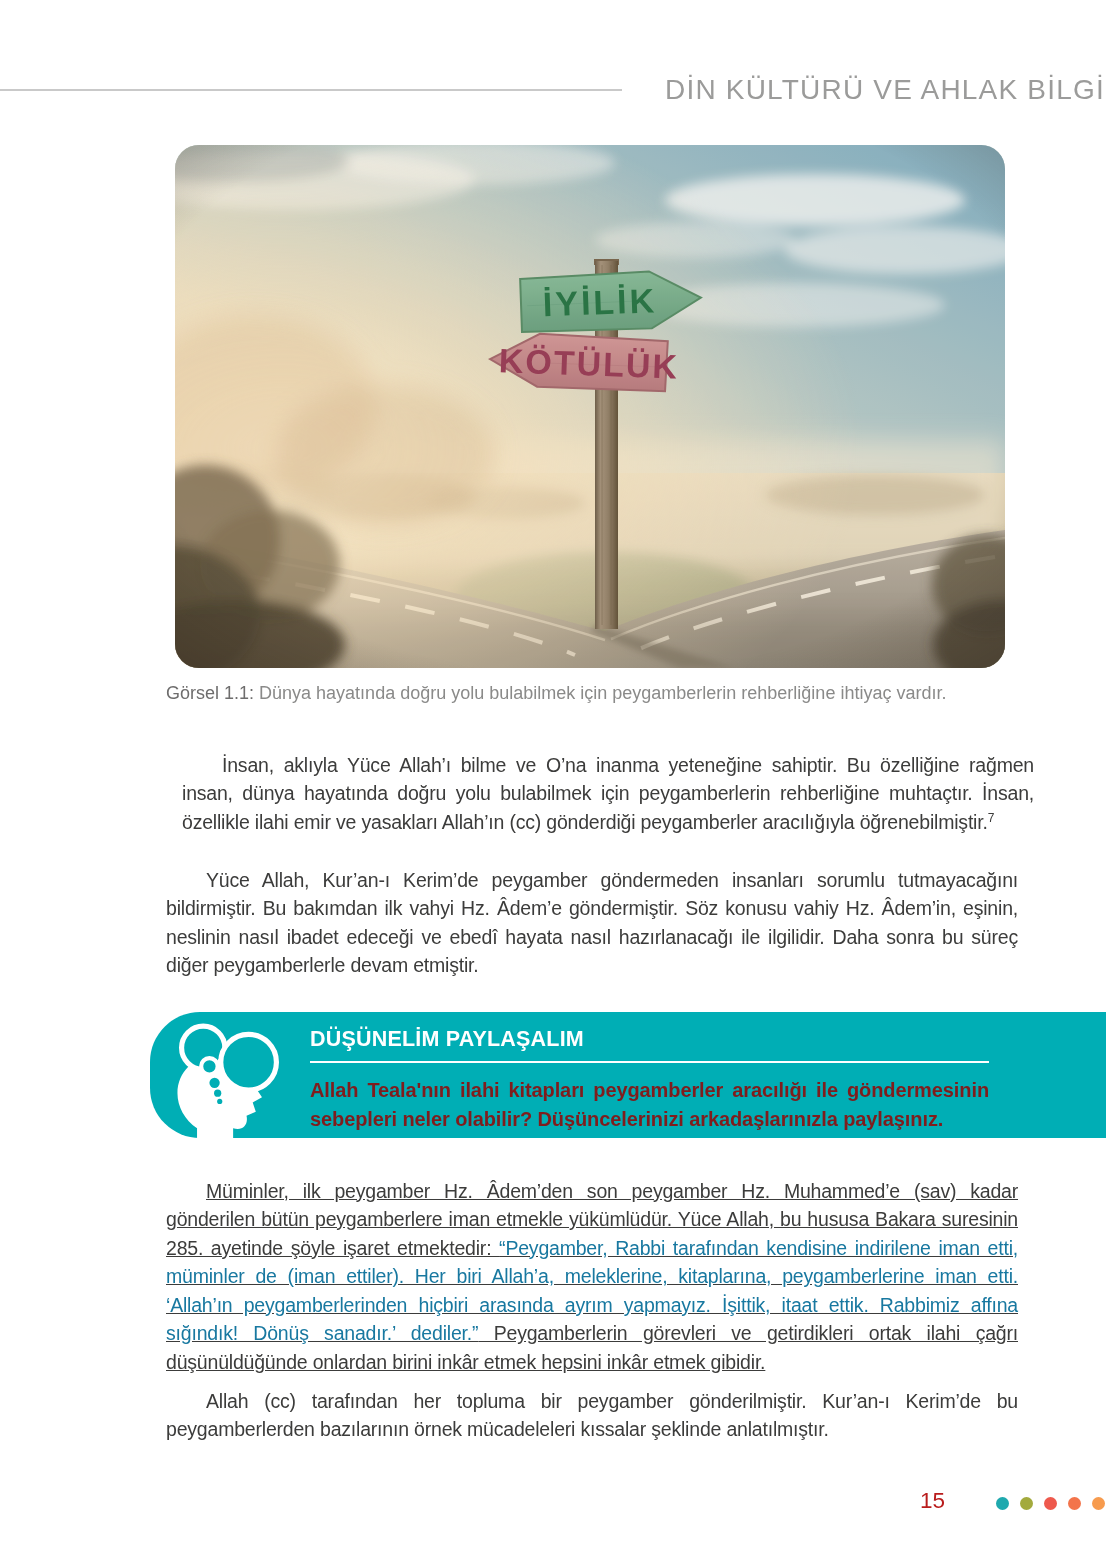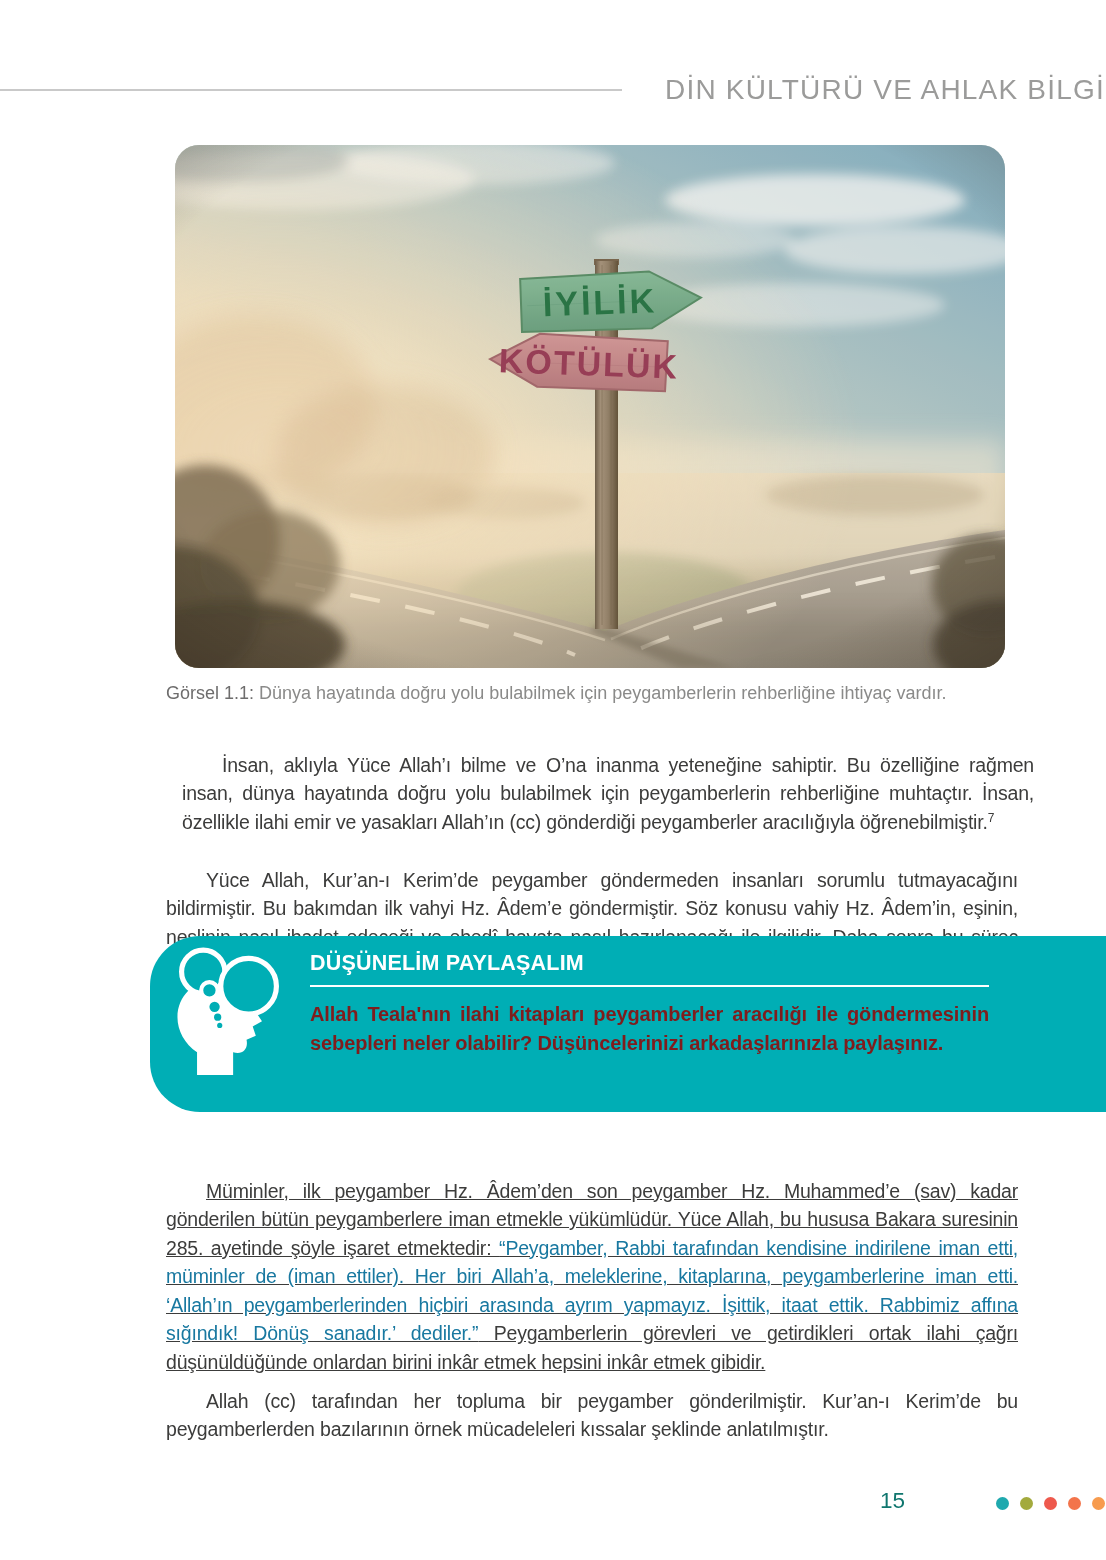--- a/index.html
+++ b/index.html
@@ -22,32 +22,32 @@
   .caption .cap-label{color:#6e6d6d;font-weight:normal;}
 
   
   .para{position:absolute;left:166px;width:852px;font-size:19.5px;line-height:28.6px;
         color:#3c3c3b;text-align:justify;letter-spacing:-0.2px;text-indent:40px;}
   #p1{top:731px;margin-left:16px;} #p2{top:846px;} #p3{top:1157px;text-decoration:underline;} #p4{top:1367px;}
   .para sup{font-size:12px;line-height:0;}
   .quote{color:#1878a0;}
 
   
-  .callout{position:absolute;left:150px;top:936px;width:956px;height:176px;background:#00aeb5;
+  .callout{position:absolute;left:150px;top:1012px;width:956px;height:126px;background:#00aeb5;
            border-radius:50px 0 0 50px;}
   .callout-icon{position:absolute;left:12px;top:9px;width:134px;height:134px;}
   .callout-content{position:absolute;left:160px;top:15px;width:679px;}
   .callout-title{font-size:21.5px;font-weight:bold;color:#ffffff;letter-spacing:0.2px;}
   .callout-rule{height:2px;background:#ffffff;margin-top:9px;margin-bottom:13px;}
   .callout-body{font-size:20px;font-weight:bold;color:#7f1d1d;line-height:29px;
                 text-align:justify;letter-spacing:-0.1px;}
 
   
-  .page-num{position:absolute;left:880px;top:1488px;width:105px;text-align:left;
-            font-size:22.5px;color:#0f766e;}
+  .page-num{position:absolute;left:880px;top:1488px;width:105px;text-align:center;
+            font-size:22.5px;color:#b91c1c;}
   .dots{position:absolute;top:1497px;right:1px;display:flex;gap:11px;}
   .dot{width:13px;height:13px;border-radius:50%;}
   .dot-1{background:#1fa9ae;} .dot-2{background:#a3aa3d;} .dot-3{background:#ee594d;}
   .dot-4{background:#f3744b;} .dot-5{background:#f79b4e;}
 </style>
 </head>
 <body>
 
 <div class="page">
 

